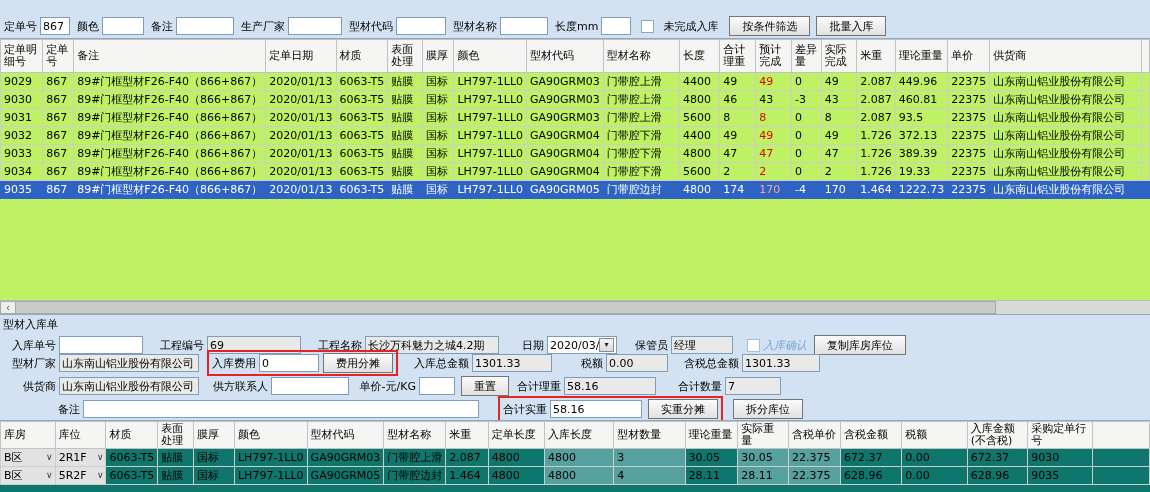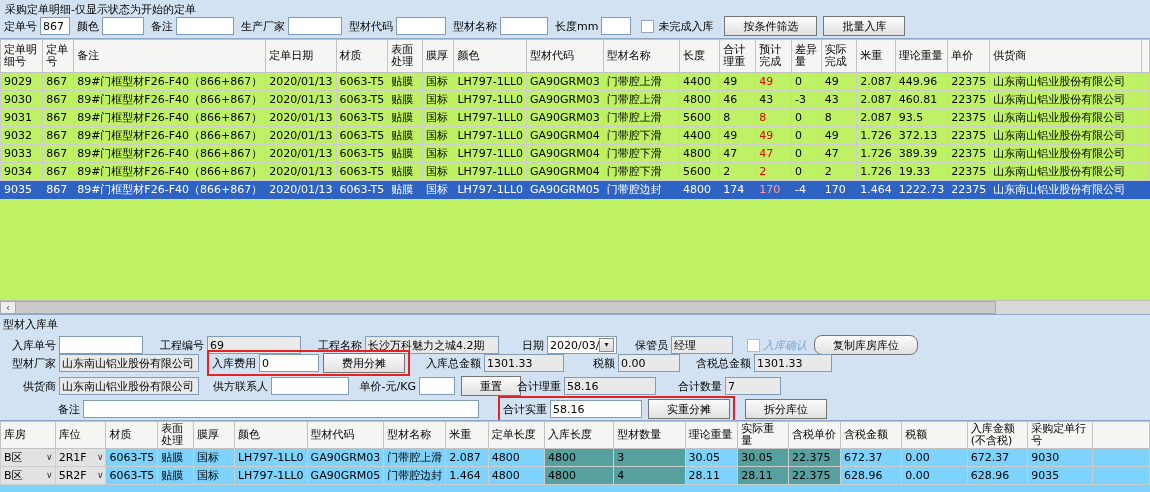--- a/index.html
+++ b/index.html
@@ -6,21 +6,21 @@
   html,body{margin:0;background:#d3e2f2;}
   .app{position:relative;width:1150px;height:492px;background:#d3e2f2;
        font:11px "DejaVu Sans","Liberation Sans",sans-serif;color:#000;overflow:hidden;}
   .sect-title{position:absolute;left:5px;white-space:nowrap;}
   .frow{position:absolute;left:0;right:0;display:flex;align-items:center;}
   .lbl{white-space:nowrap;margin:0 3px 0 7px;}
   .rlbl{text-align:right;display:inline-block;}
   .tb{height:18px;border:1px solid #7f9db9;background:#fff;font:inherit;padding:0 2px;color:#000;}
   .ro{background:#e9e9e9;}
   .btn{height:20px;border:1px solid #747474;background:linear-gradient(#fbfbfb,#e1e1e1);
-       font:inherit;padding:0 18px;white-space:nowrap;cursor:default;}
+       font:inherit;padding:0 12px;white-space:nowrap;cursor:default;}
   .cb{width:13px;height:13px;border:1px solid #91a7c0;background:#fff;display:inline-block;flex:none;}
   .bluetxt{color:#7ba2d4;}
   .gridwrap{position:absolute;top:38px;left:0;width:1150px;height:277px;background:#bef264;
             border-top:1px solid #8fa8c4;border-bottom:1px solid #8fa8c4;overflow:hidden;}
   table.grid{border-collapse:collapse;table-layout:fixed;}
   .grid th{height:33px;background:#f5f5f3;border:1px solid #c2c2c2;font-weight:normal;
            text-align:left;padding:0 3px;vertical-align:middle;overflow:hidden;font-size:11px;line-height:12px;}
   .grid td{height:18px;border:1px solid #cdcdcd;padding:0 3px;white-space:nowrap;overflow:hidden;font-size:11px;}
   tr.sel td{background:#2e63c4;color:#fff;border-color:#2e63c4;}
   td.redv{color:#e00000;}
@@ -32,50 +32,49 @@
            border-top:1px solid #bdbdbd;display:flex;align-items:stretch;}
   .harrow{width:16px;background:#ededed;border:1px solid #a8a8a8;font-size:10px;line-height:12px;
           text-align:center;color:#555;flex:none;}
   .hthumb{width:980px;background:#cacaca;border:1px solid #a8a8a8;border-left:none;}
   .rbox{display:inline-flex;align-items:center;border:2px solid #e62222;padding:1px 3px;margin-left:8px;justify-content:space-between;}
   .rbox .lbl{margin-left:0;}
   .datecombo{display:inline-flex;align-items:center;width:70px;flex:none;}
   .datecombo .dval{flex:1;overflow:hidden;white-space:nowrap;}
   .dbtn{width:15px;height:14px;border:1px solid #8b8b8b;background:linear-gradient(#f4f4f4,#dcdcdc);
         font-size:8px;line-height:12px;text-align:center;color:#222;flex:none;}
-  .botgrid{position:absolute;top:420px;left:0;right:0;bottom:0;background:#7dd3fc;
+  .botgrid{position:absolute;top:420px;left:0;right:0;bottom:0;background:#0f766e;
            border-top:1px solid #8fa8c4;overflow:hidden;}
   .botgrid th{height:27px;}
   .clusterrow{position:absolute;left:0;right:0;height:22px;}
   .flexpart{position:absolute;left:0;display:flex;align-items:center;}
 </style>
 </head>
 <body>
 
 <div class="app">
 
-  <div class="sect-title" style="top:2px;">采购定单明细-仅显示状态为开始的定单</div>
 
   <div class="frow" style="top:16px;height:20px;">
     <span class="lbl" style="margin-left:4px;">定单号</span>
     <input class="tb" style="width: 30px;" value="867">
     <span class="lbl">颜色</span>
     <input class="tb" style="width: 42px;" value="">
     <span class="lbl">备注</span>
     <input class="tb" style="width: 58px;" value="">
     <span class="lbl">生产厂家</span>
     <input class="tb" style="width: 54px;" value="">
     <span class="lbl">型材代码</span>
     <input class="tb" style="width: 50px;" value="">
     <span class="lbl">型材名称</span>
     <input class="tb" style="width: 48px;" value="">
     <span class="lbl">长度mm</span>
     <input class="tb" style="width: 30px;" value="">
     <span class="cb" style="margin-left:10px;"></span>
-    <span class="lbl" style="margin-left:4px;">未完成入库</span>
+    <span class="lbl" style="margin-left:9px;">未完成入库</span>
     <button class="btn" style="margin-left:8px;">按条件筛选</button>
     <button class="btn" style="margin-left:6px;">批量入库</button>
   </div>
 
   <div class="gridwrap">
     <div id="topGrid">
         <table class="grid">
           <colgroup>
             <col style="width: 53px;">
             <col style="width: 35px;">
@@ -297,21 +296,21 @@
     <input class="tb ro" style="width: 134px;" value="长沙万科魅力之城4.2期">
     <span class="lbl rlbl" style="width:38px;">日期</span>
     <span class="tb datecombo">
       <span class="dval">2020/03/31</span>
       <span class="dbtn">▾</span>
     </span>
     <span class="lbl rlbl" style="width:44px;">保管员</span>
     <input class="tb ro" style="width: 62px;" value="经理">
     <span class="cb" style="margin-left:14px;border-color:#a8bdd6;"></span>
     <span class="lbl bluetxt" style="margin-left:3px;font-style:italic;">入库确认</span>
-    <button class="btn" style="margin-left:4px;border-radius:8px;">复制库房库位</button>
+    <button class="btn" style="margin-left:4px;">复制库房库位</button>
   </div>
 
   <div class="frow" style="top:351px;height:24px;">
     <span class="lbl rlbl" style="width:52px;margin-left:4px;">型材厂家</span>
     <input class="tb ro" style="width: 140px;" value="山东南山铝业股份有限公司">
     <span class="rbox">
       <span class="lbl">入库费用</span>
       <input class="tb" style="width: 60px;" value="0">
       <button class="btn" style="margin-left:4px;">费用分摊</button>
     </span>

